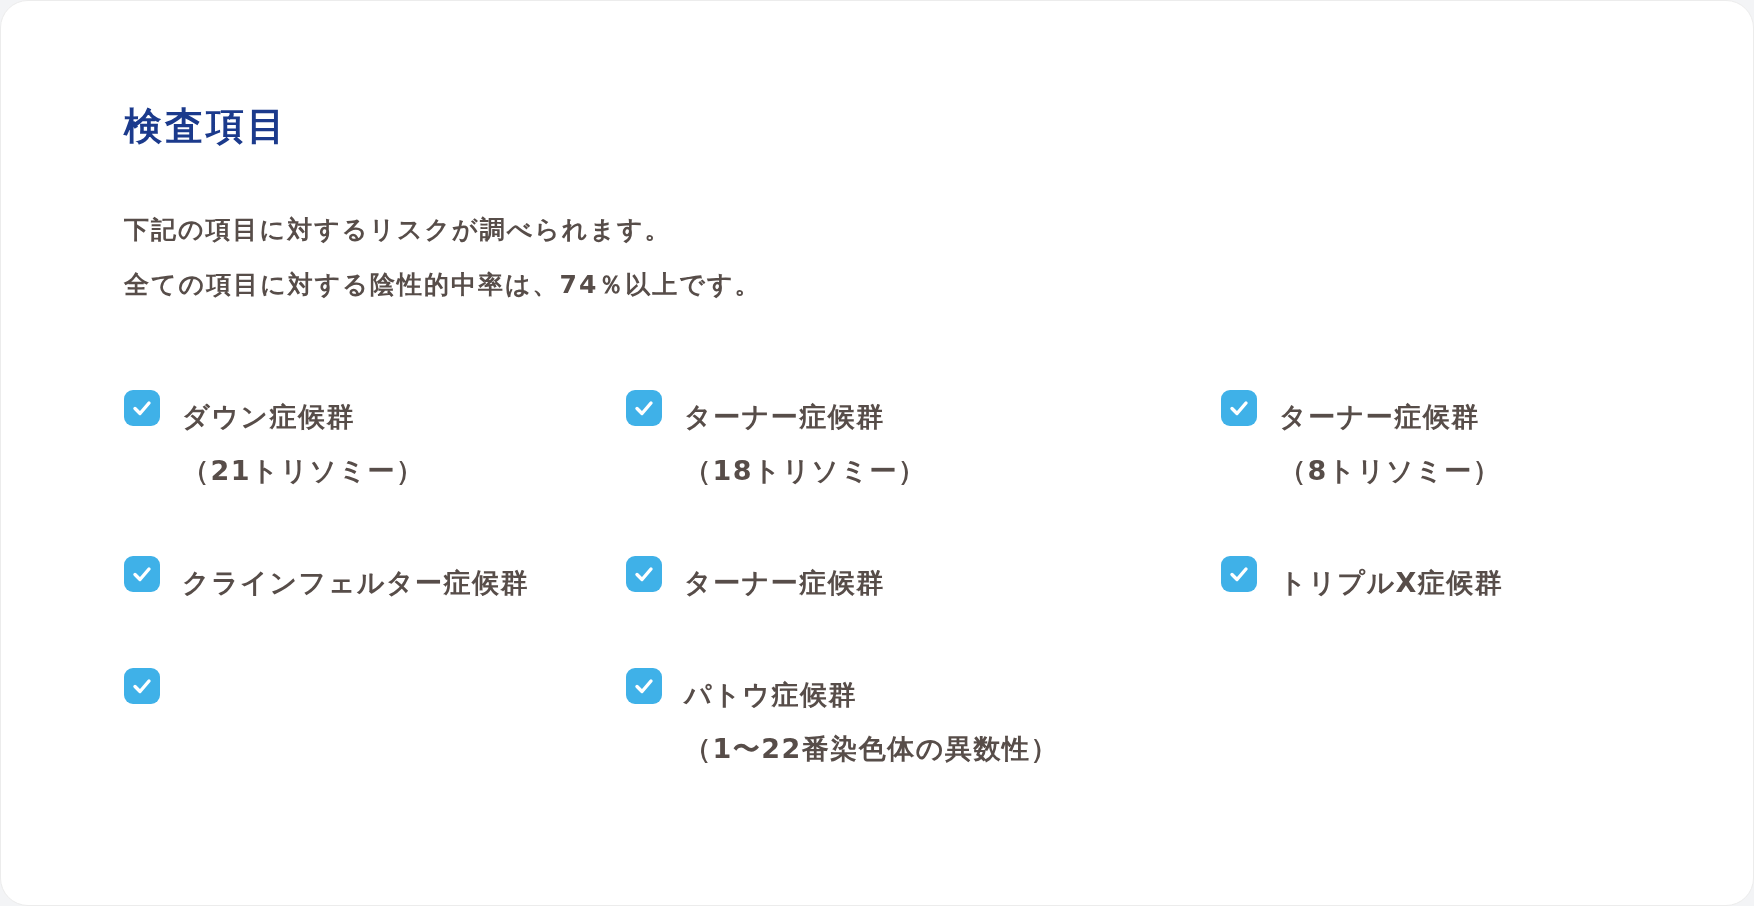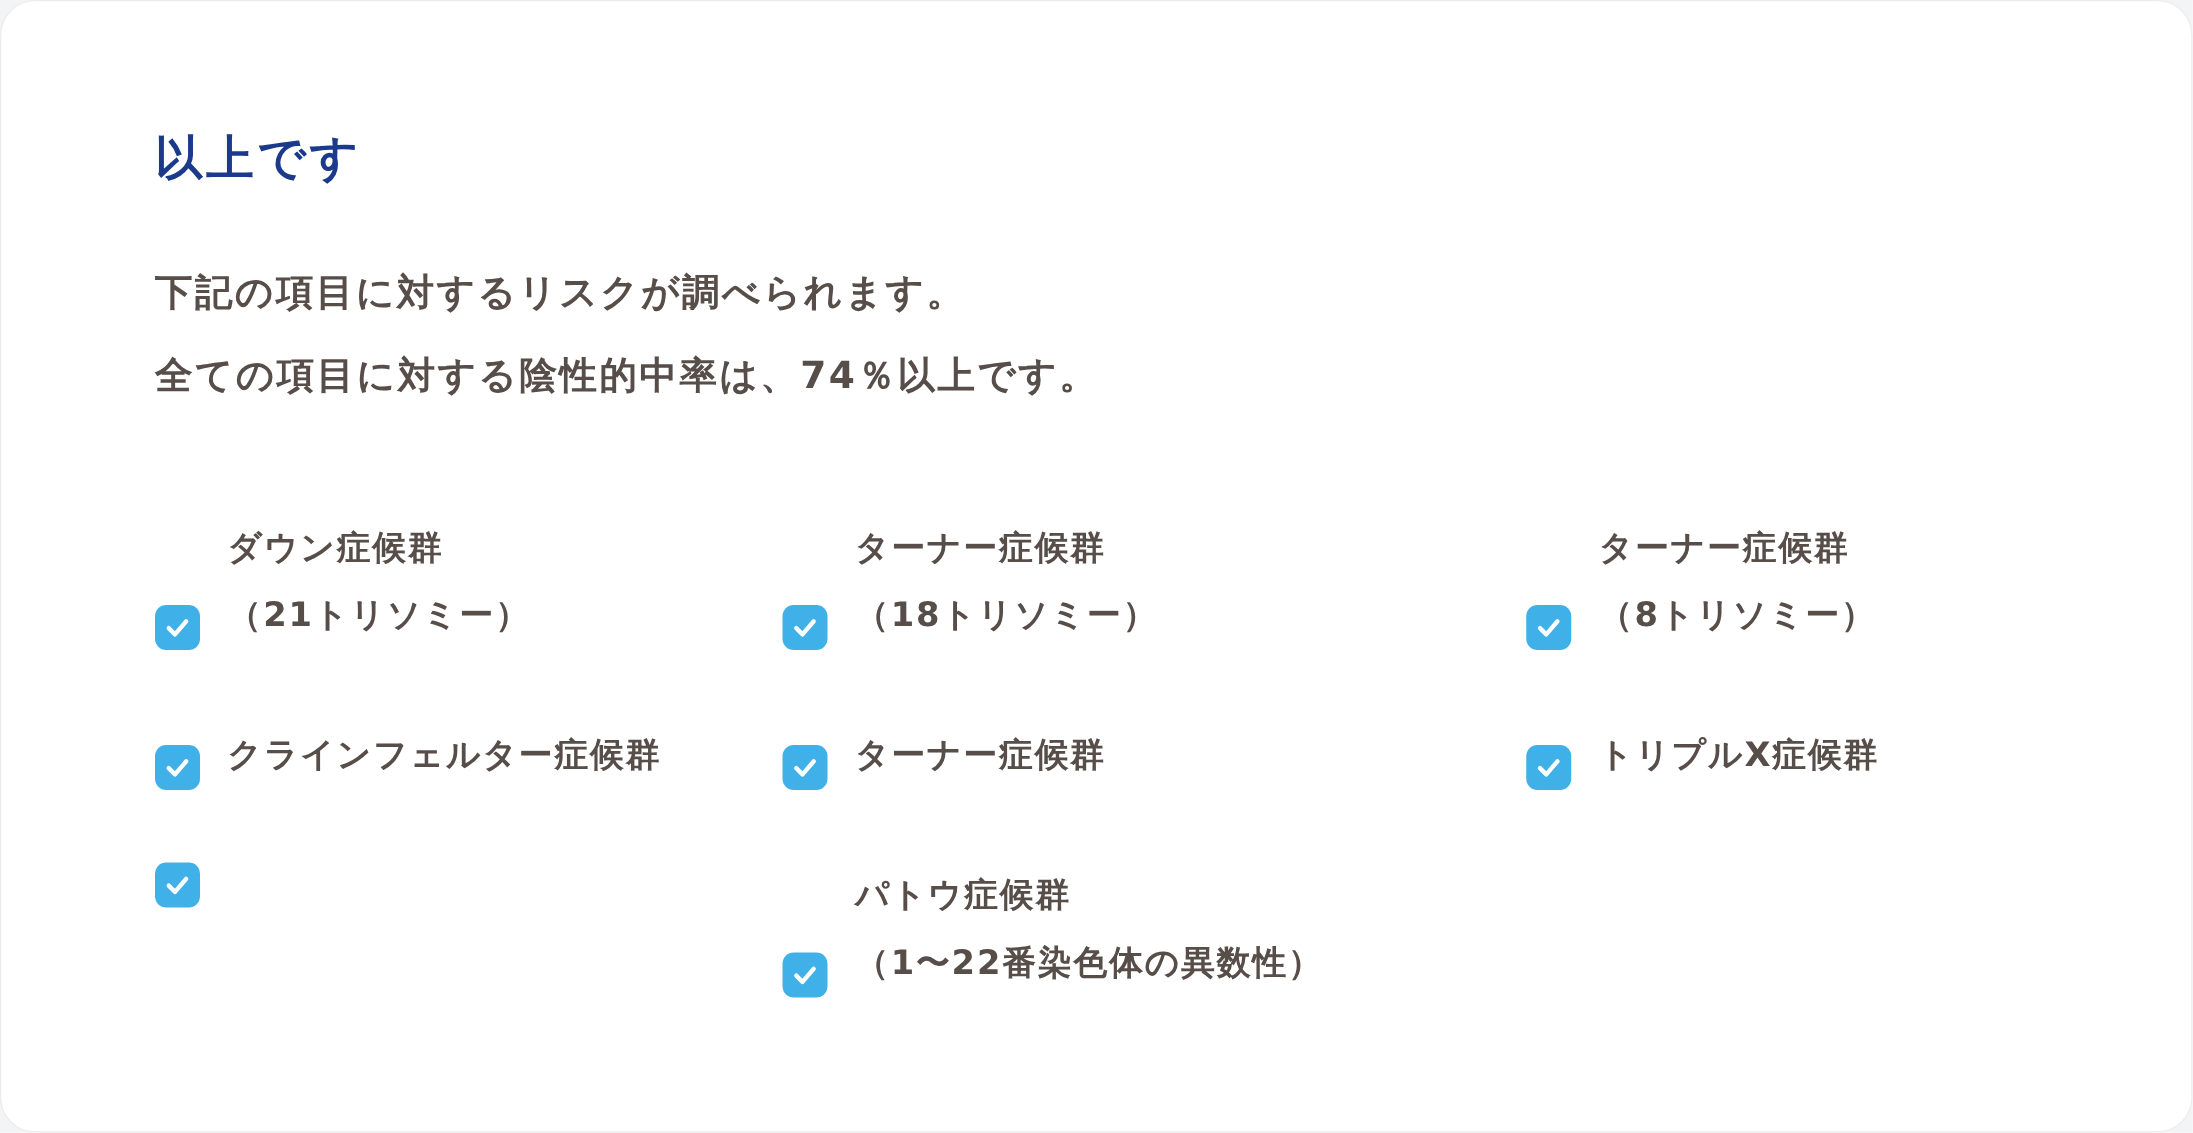--- a/index.html
+++ b/index.html
@@ -27,38 +27,38 @@
   .page-title {
     font-size: 38px;
     font-weight: 700;
     color: #1b3a8c;
     letter-spacing: 3px;
     line-height: 1.2;
   }
 
   .description {
     margin-top: 52px;
-    font-size: 30px;
+    font-size: 25px;
     font-weight: 700;
     color: #574d49;
     letter-spacing: 2px;
     line-height: 2.2;
   }
 
   .checklist-grid {
     margin-top: 78px;
     display: grid;
     grid-template-columns: 502px 595px 1fr;
     row-gap: 58px;
     align-items: start;
   }
 
   .check-item {
     display: flex;
-    align-items: flex-end;
+    align-items: flex-start;
     gap: 22px;
   }
 
   .checkbox {
     flex: 0 0 auto;
     width: 36px;
     height: 36px;
     border-radius: 9px;
     background: #3fb1e8;
     display: flex;
@@ -84,21 +84,21 @@
   .item-sub:empty {
     display: none;
   }
 </style>
 </head>
 <body>
 
 <div class="card">
   <div class="card-inner">
 
-    <h1 class="page-title">以上です</h1>
+    <h1 class="page-title">検査項目</h1>
 
     <div class="description">
       <div>下記の項目に対するリスクが調べられます。</div>
       <div>全ての項目に対する陰性的中率は、74％以上です。</div>
     </div>
 
     <div class="checklist-grid">
 
       <div class="check-item">
         <span class="checkbox">

